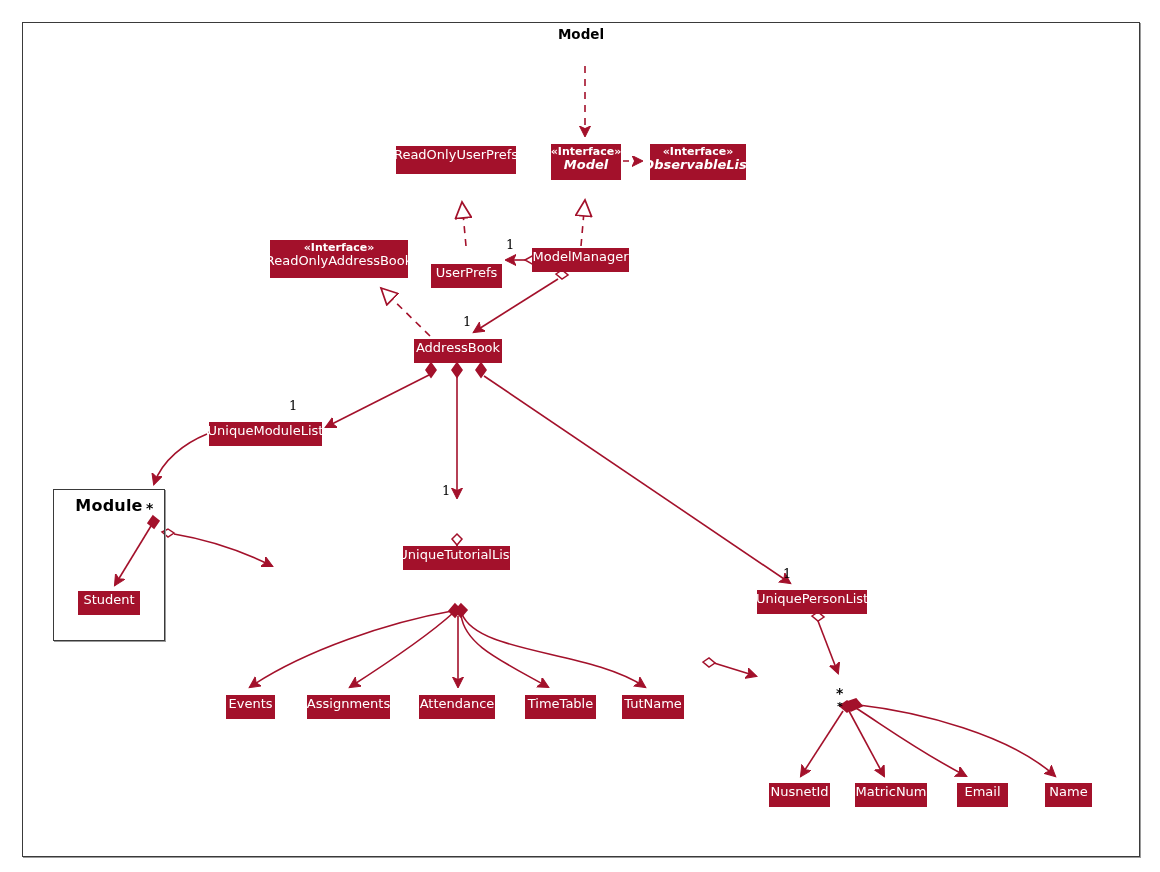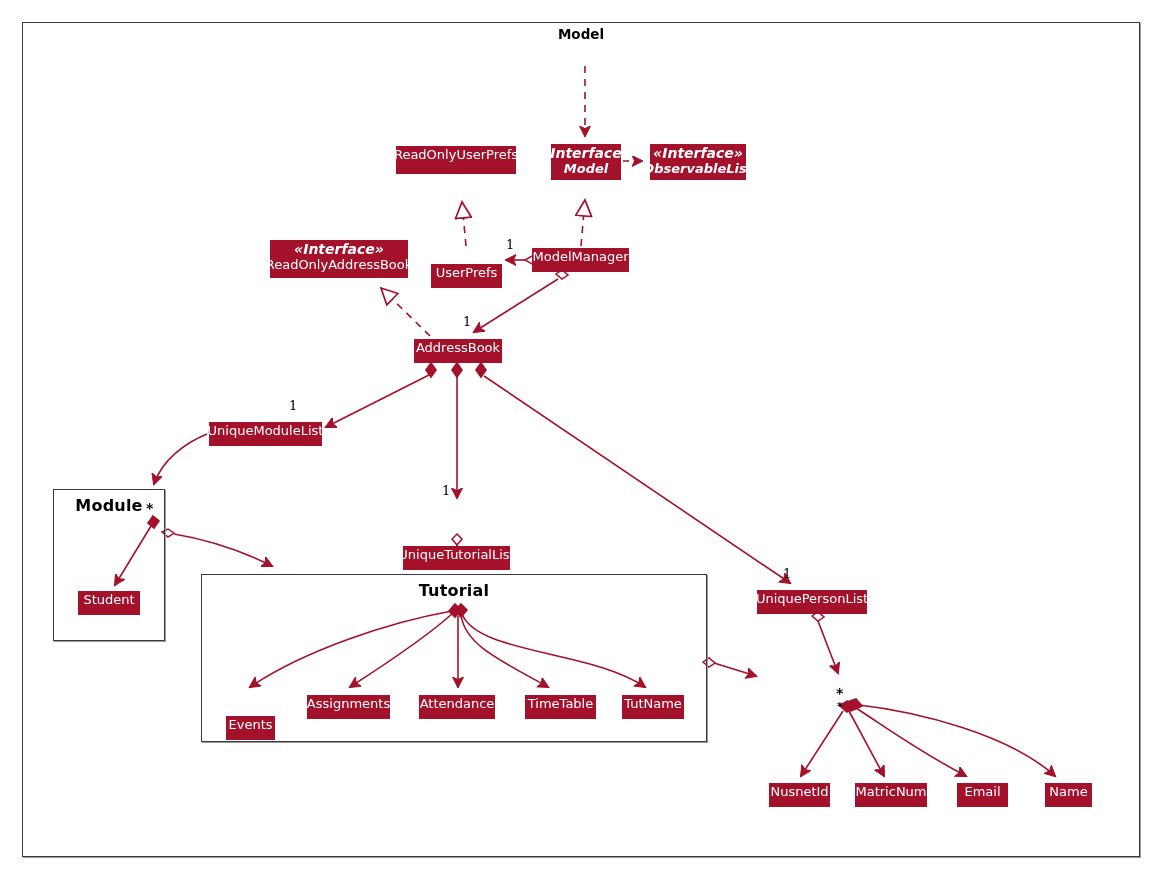--- a/index.html
+++ b/index.html
@@ -15,21 +15,21 @@
   .frame-title{position:absolute;left:0;right:0;top:6px;text-align:center;
          font-weight:bold;font-size:16px;color:#000;letter-spacing:.2px;}
   .outer-title{position:absolute;left:0;right:0;top:5px;text-align:center;
          font-weight:bold;font-size:13.5px;color:#000;}
 
   
   .cls{position:absolute;box-sizing:border-box;background:#A3112B;color:#fff;
        display:flex;flex-direction:column;align-items:center;justify-content:flex-start;
        line-height:1.12;text-align:center;white-space:nowrap;
        font-size:13px;padding:2px 6px;}
-  .cls .stereo{font-style:italic;font-size:14px;font-weight:bold;display:block;}
+  .cls .stereo{font-size:11px;font-weight:bold;display:block;}
   .cls .nm{display:block;font-size:13px;}
   .cls.iface .nm{font-style:italic;font-weight:bold;}
 
   
   .mult{position:absolute;color:#000;font-size:13px;font-family:"DejaVu Serif","Liberation Serif",serif;}
   .star{position:absolute;color:#000;font-size:14px;font-weight:bold;
         font-family:"DejaVu Sans","Liberation Sans",sans-serif;}
 </style>
 </head>
 <body>
@@ -141,23 +141,20 @@
     </g>
   </svg>
 
   <div class="frame" style="left:22px;top:22px;width:1118px;height:835px;"></div>
   <div class="outer-title" style="top:26px;left:22px;width:1118px;">Model</div>
 
   <div class="frame" style="left:53px;top:489px;width:112px;height:152px;">
     <div class="frame-title">Module</div>
   </div>
 
-  <div class="frame" style="left:201px;top:574px;width:506px;height:168px;">
-    <div class="frame-title">Tutorial</div>
-  </div>
 
 
   <div class="cls" style="left:396px;top:146px;width:120px;height:28px;">
     <span class="nm">ReadOnlyUserPrefs</span>
   </div>
 
   <div class="cls iface" style="left:551px;top:144px;width:70px;height:36px;">
     <span class="stereo">«Interface»</span>
     <span class="nm">Model</span>
   </div>
@@ -193,21 +190,21 @@
   </div>
 
   <div class="cls" style="left:757px;top:590px;width:110px;height:24px;">
     <span class="nm">UniquePersonList</span>
   </div>
 
   <div class="cls" style="left:78px;top:591px;width:62px;height:24px;">
     <span class="nm">Student</span>
   </div>
 
-  <div class="cls" style="left:226px;top:695px;width:49px;height:24px;margin-top:21px;">
+  <div class="cls" style="left:226px;top:695px;width:49px;height:24px;">
     <span class="nm">Events</span>
   </div>
 
   <div class="cls" style="left:307px;top:695px;width:83px;height:24px;">
     <span class="nm">Assignments</span>
   </div>
 
   <div class="cls" style="left:419px;top:695px;width:76px;height:24px;">
     <span class="nm">Attendance</span>
   </div>

